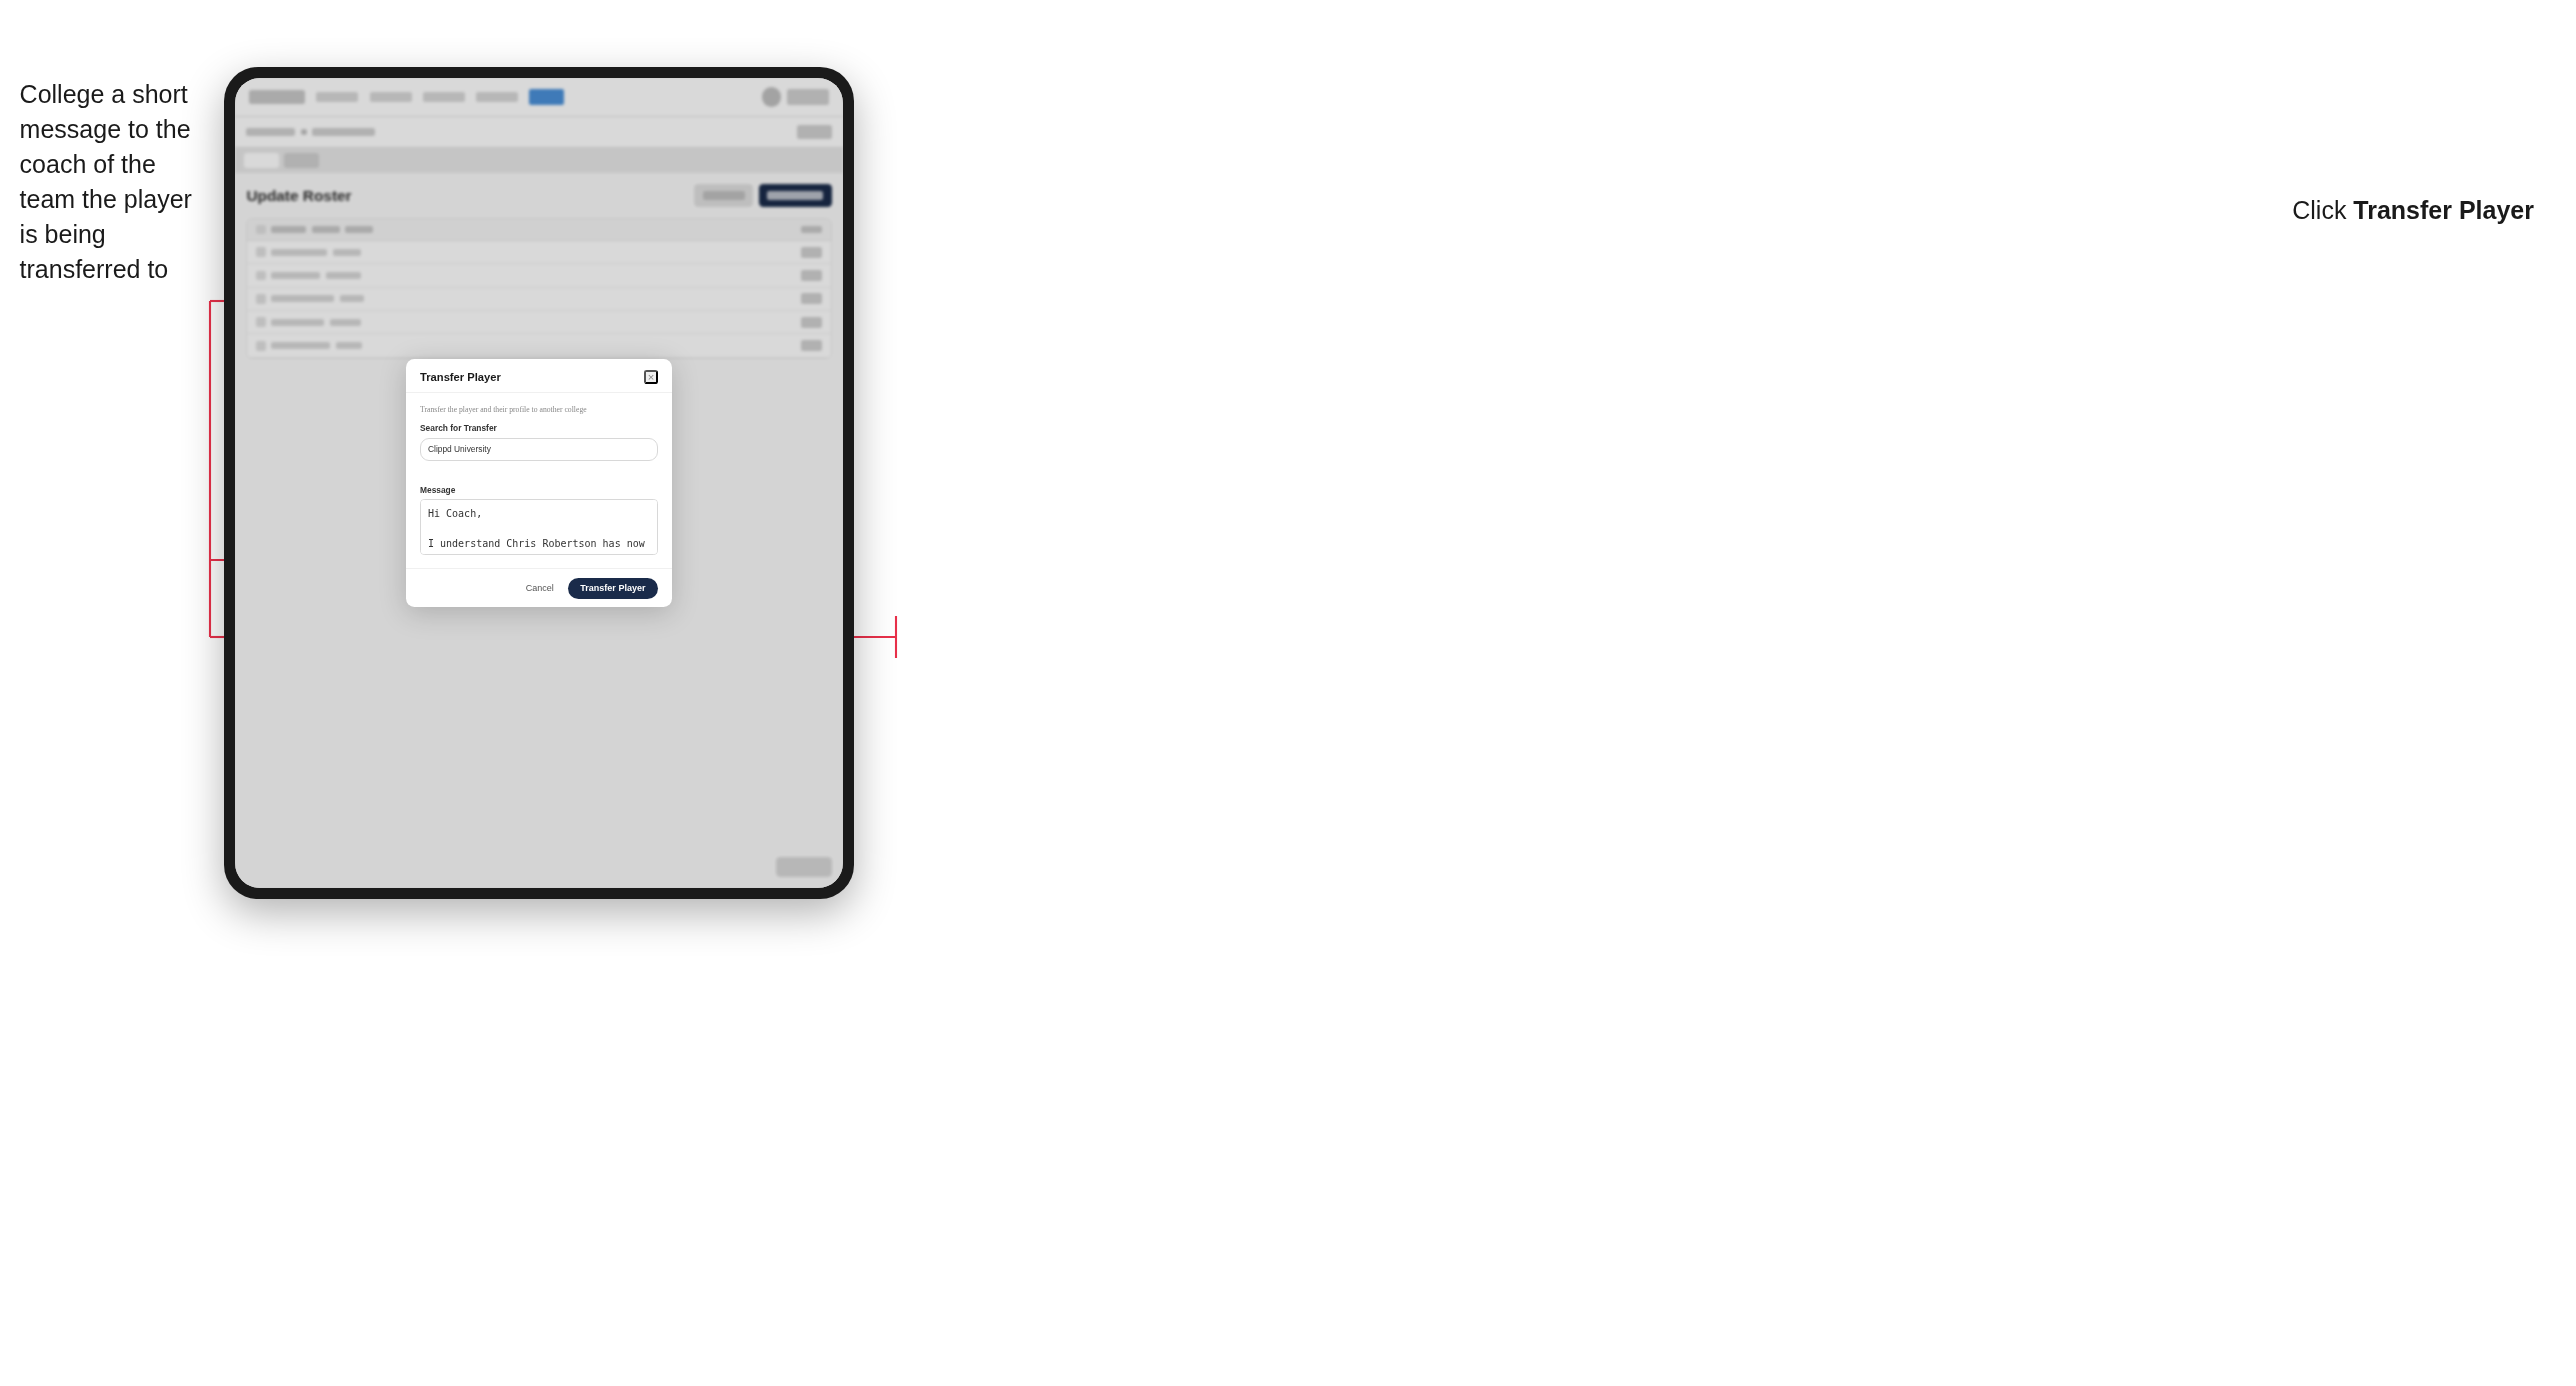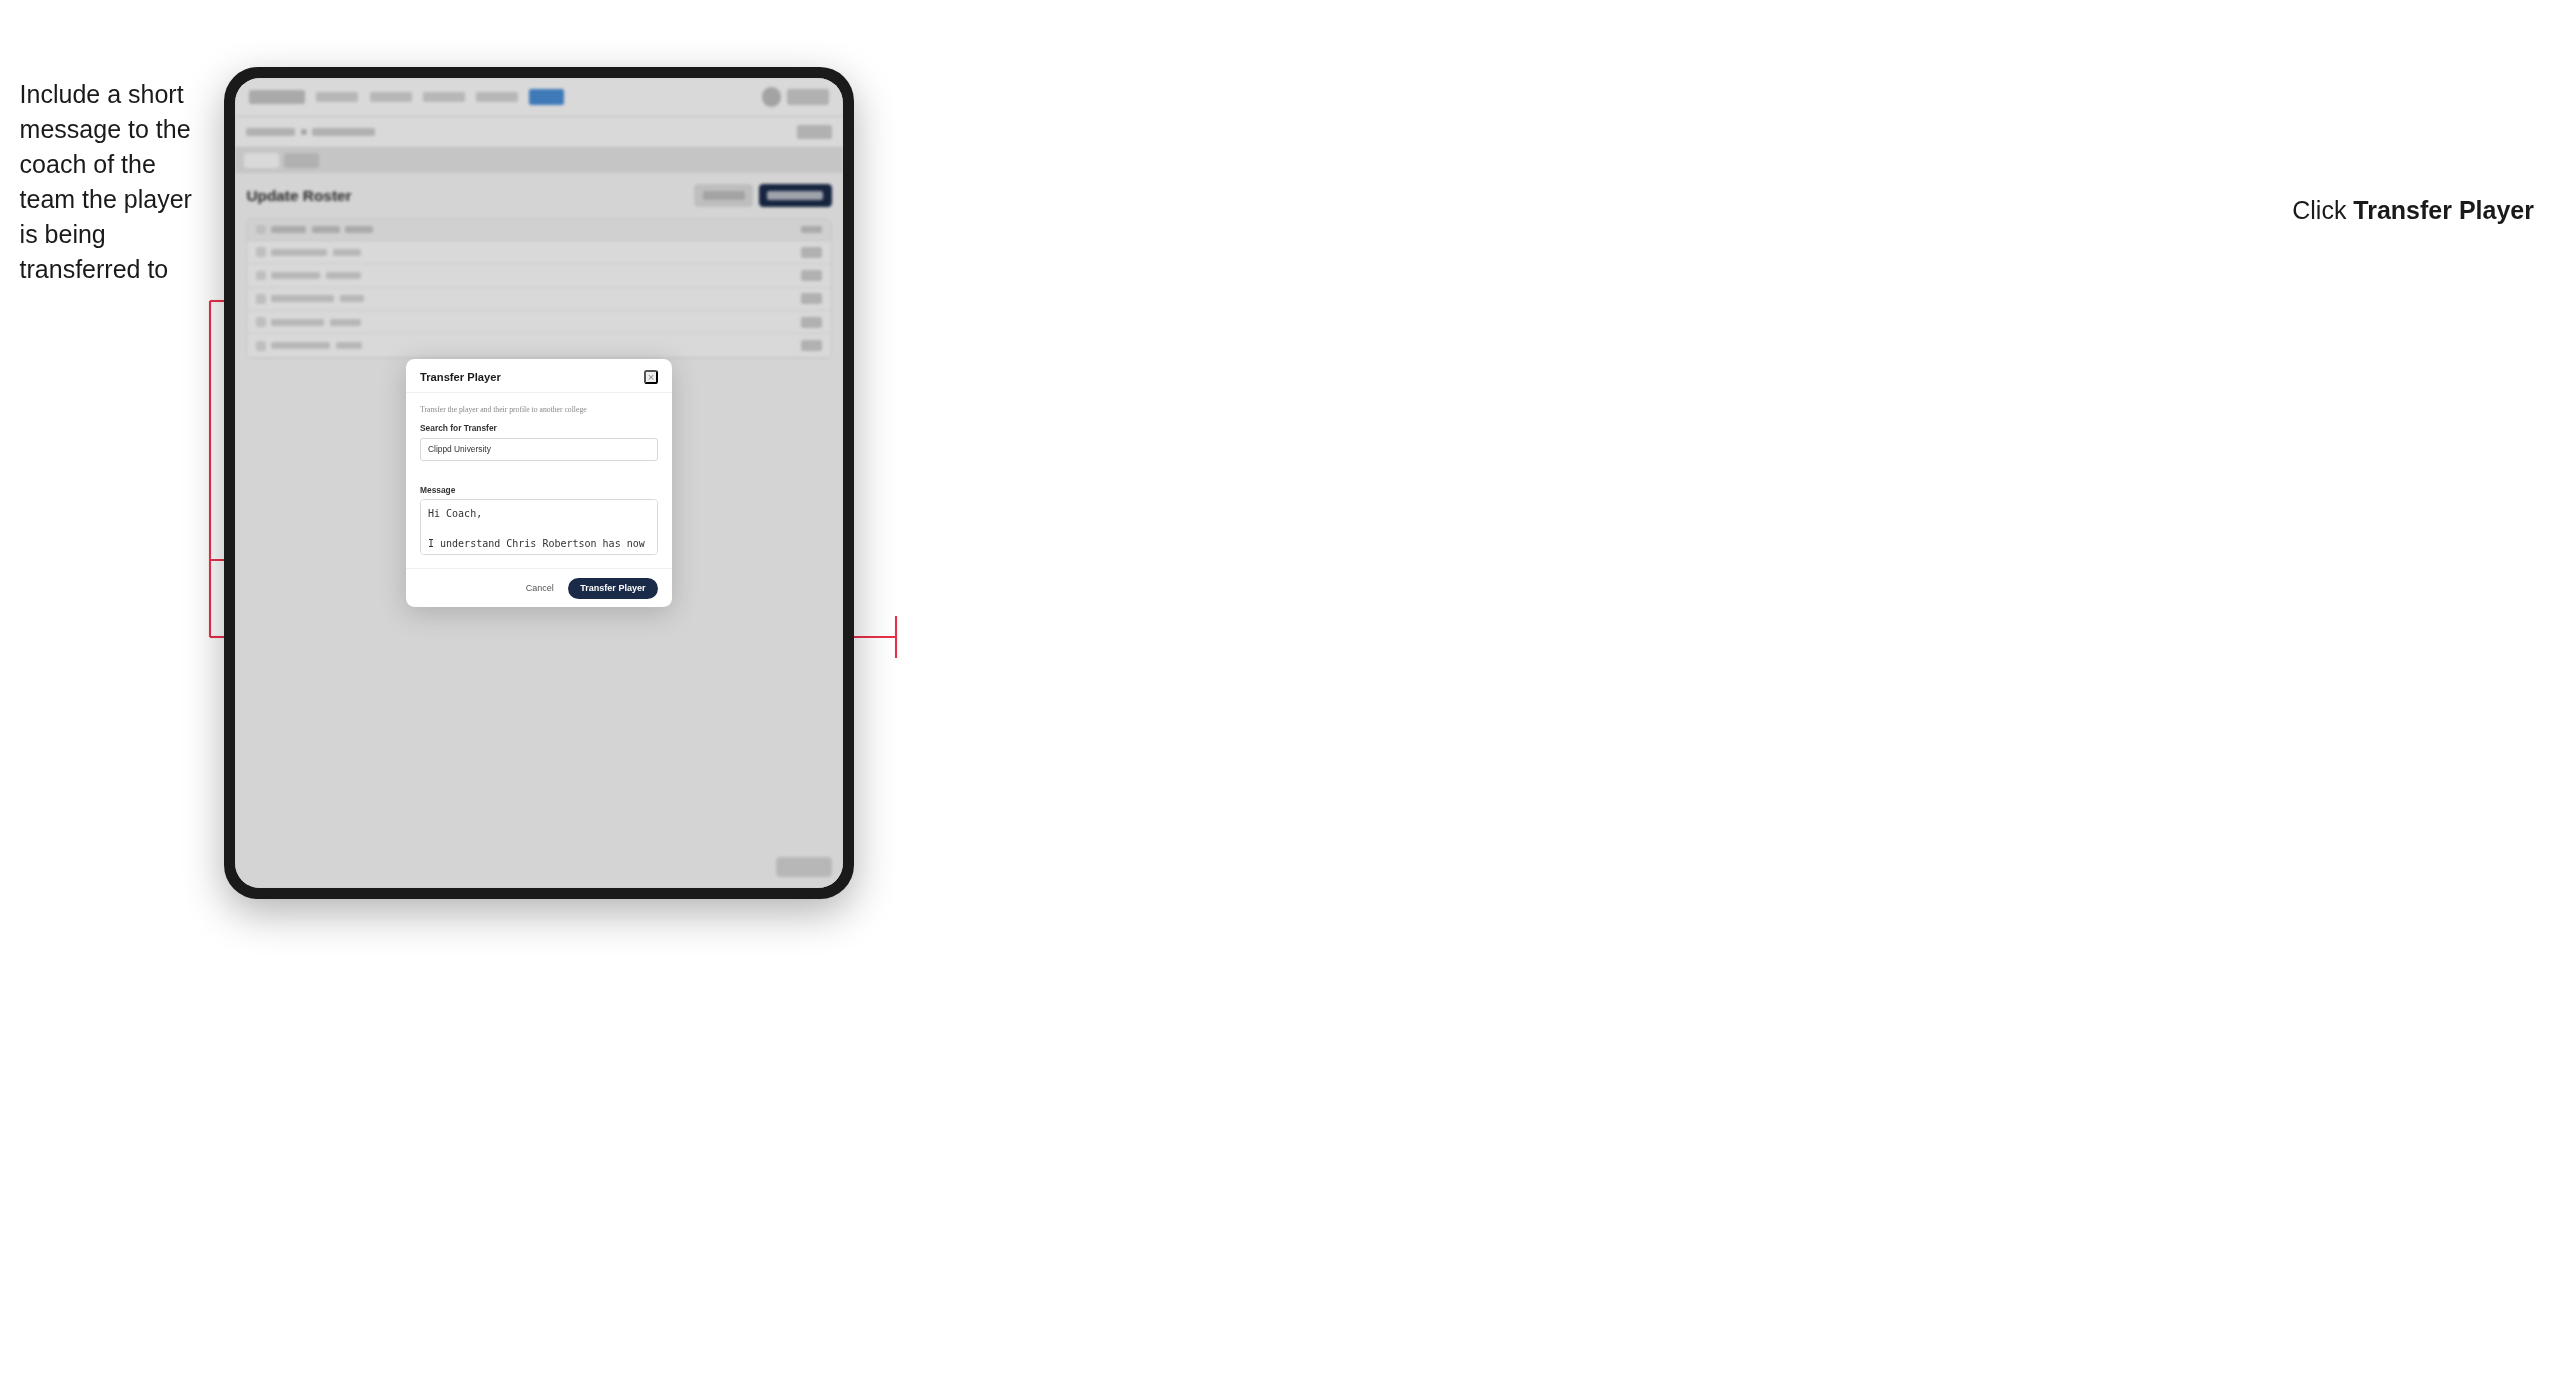--- a/index.html
+++ b/index.html
@@ -310,21 +310,21 @@
     }
     .field-label {
       font-size: 8.4px;
       font-weight: 600;
       color: #333;
       margin-bottom: 4.2px;
     }
     .field-input {
       width: 100%;
       border: 0.7px solid #d8d8d8;
-      border-radius: 3px;
+      border-radius: 9px;
       padding: 5.6px 7px;
       font-size: 8.4px;
       color: #333;
       margin-bottom: 24px;
       background: #fff;
     }
     .field-textarea {
       width: 100%;
       border: 0.7px solid #d8d8d8;
       border-radius: 4.2px;
@@ -371,21 +371,21 @@
       fill: none;
     }
     .arrow-head {
       fill: #e8304a;
     }
   </style>
 </head>
 <body>
 
 <div class="annotation-left">
-  <div class="annotation-text">Include a short message to the coach of the team the player is being transferred to</div>
+  <div class="annotation-text">College a short message to the coach of the team the player is being transferred to</div>
 </div>
 
 <div class="annotation-right">
   Click <strong>Transfer Player</strong>
 </div>
 
 <svg class="arrow-svg" viewBox="0 0 3680 1980" width="2576" height="1386">
 
   <line x1="300" y1="430" x2="300" y2="910" class="arrow-line" stroke-width="3"></line>
 

